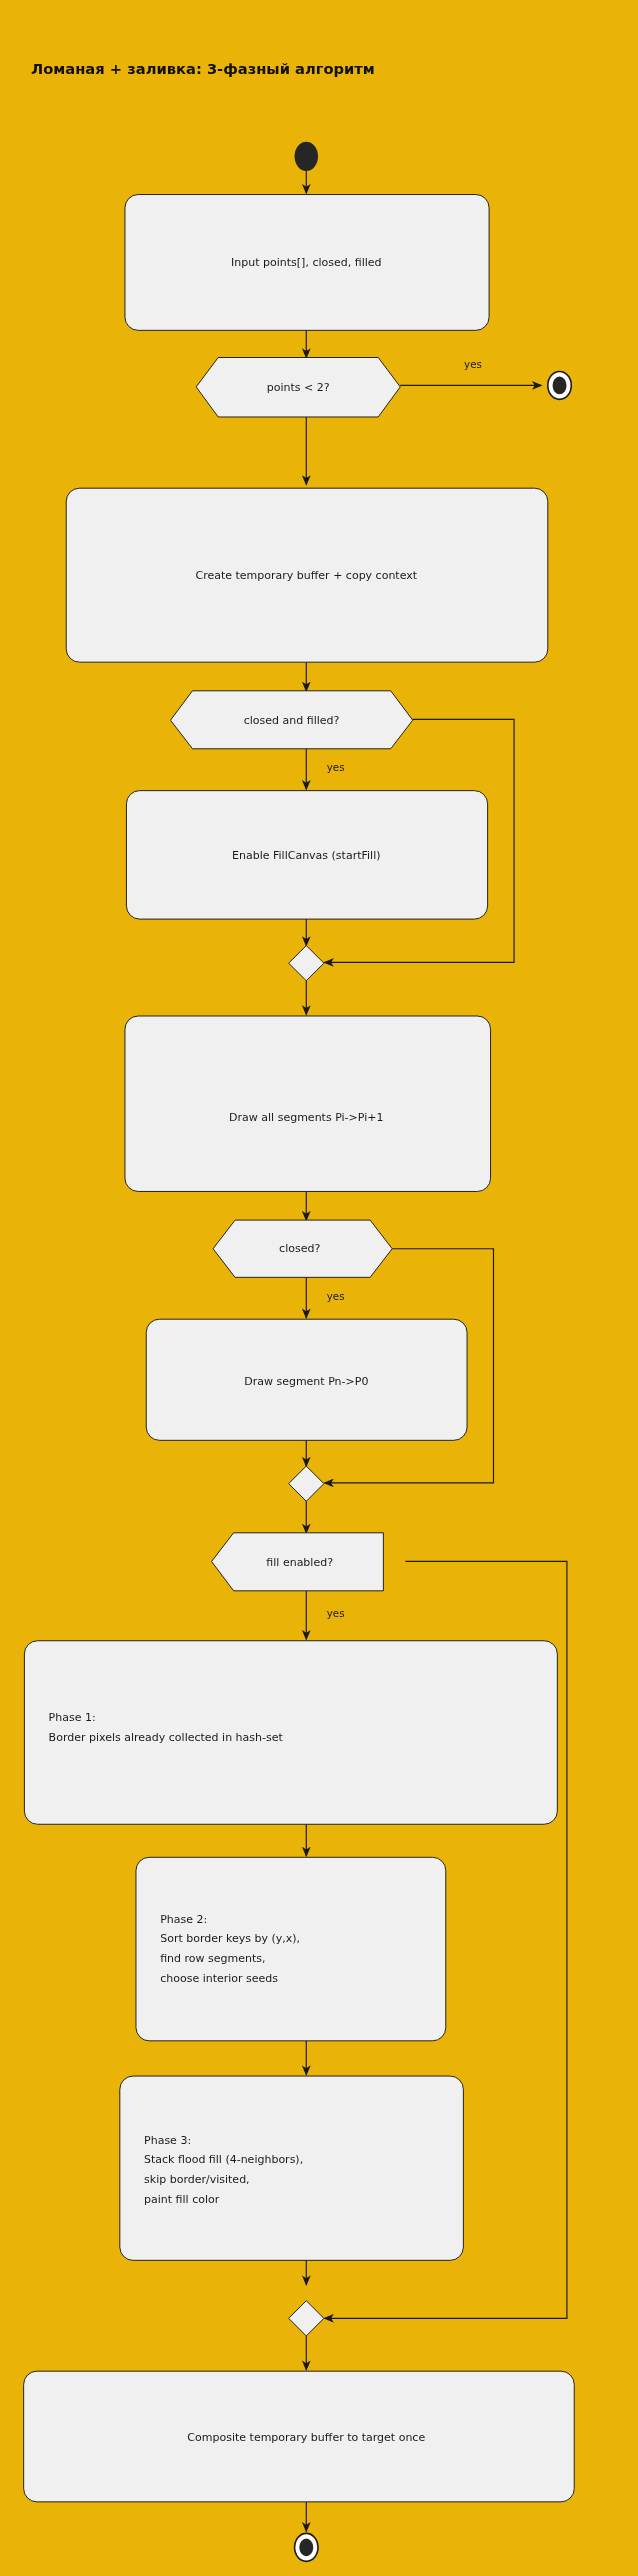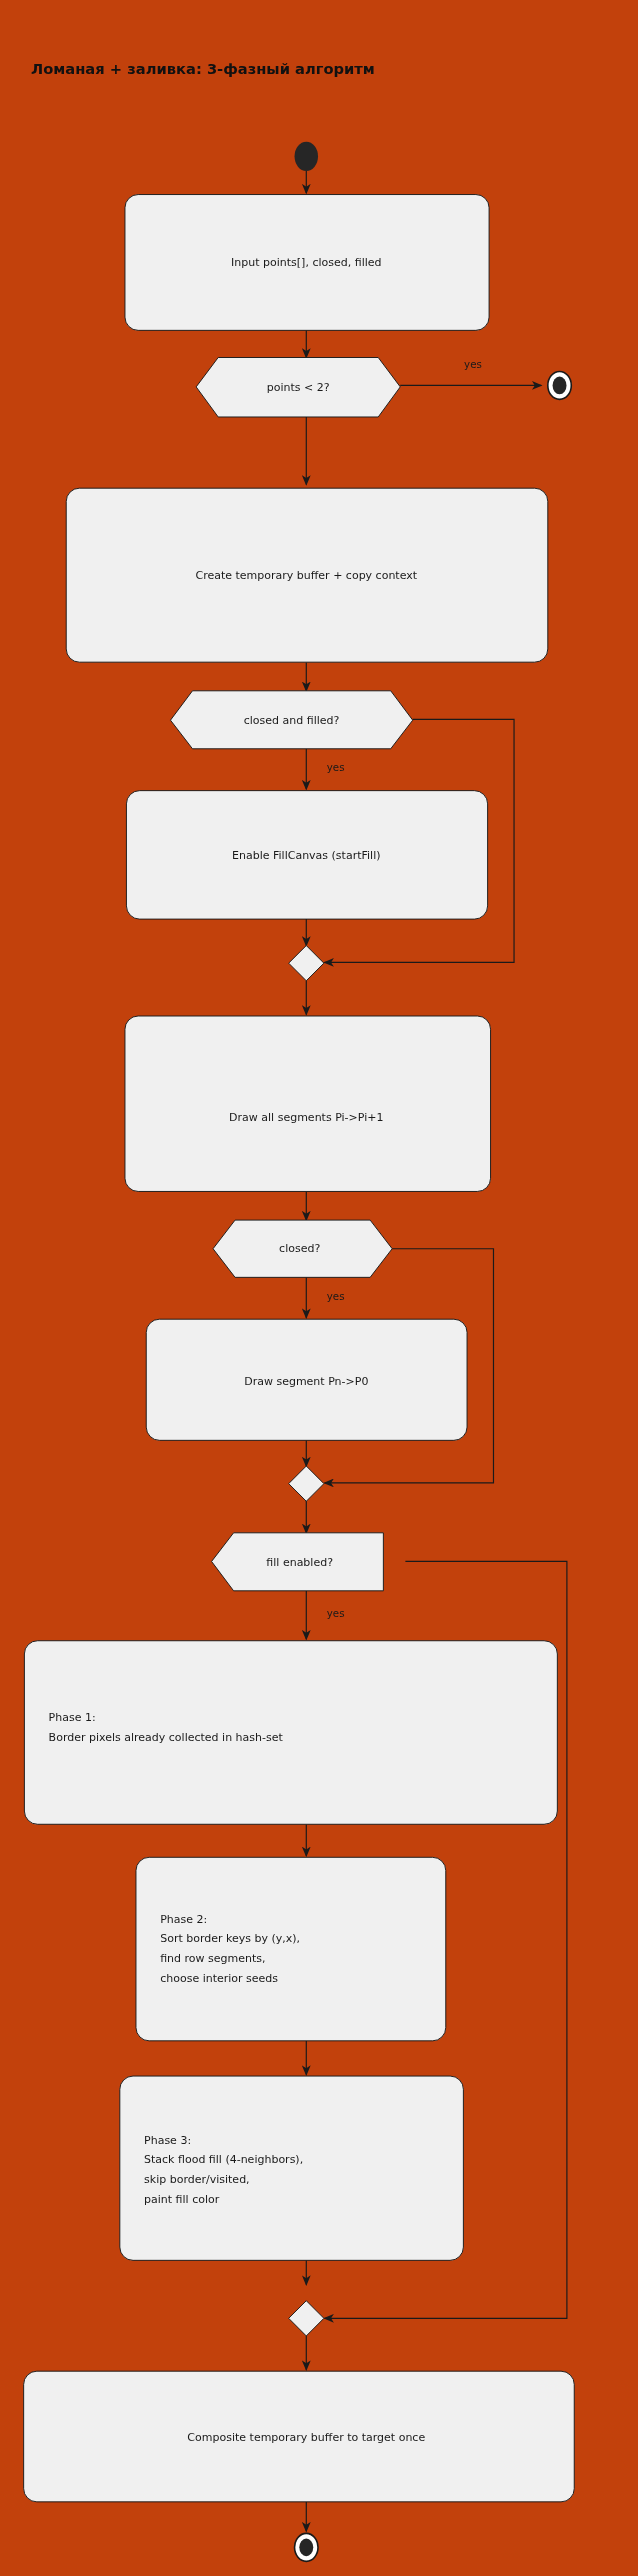--- a/index.html
+++ b/index.html
@@ -1,21 +1,21 @@
 <!DOCTYPE html>
 <html style="font-size:11.7px"><head>
 <meta charset="utf-8">
 <style>
   html,body{margin:0;padding:0;background:#ffffff;}
   body{
     width:639px;height:2576px;
     font-family:"DejaVu Sans", sans-serif;
     -webkit-font-smoothing:antialiased;
   }
-  #stage{position:relative;width:639px;height:2576px;background:#c2410c;overflow:hidden;}
+  #stage{position:relative;width:639px;height:2576px;background:#eab308;overflow:hidden;}
   #flow{position:absolute;left:0;top:0;width:639px;height:2576px;}
 
   .title{
     position:absolute;
     left:31px;top:60px;
     font-size:14.7px;
     font-weight:bold;
     color:#111111;
     letter-spacing:0px;
     white-space:nowrap;

